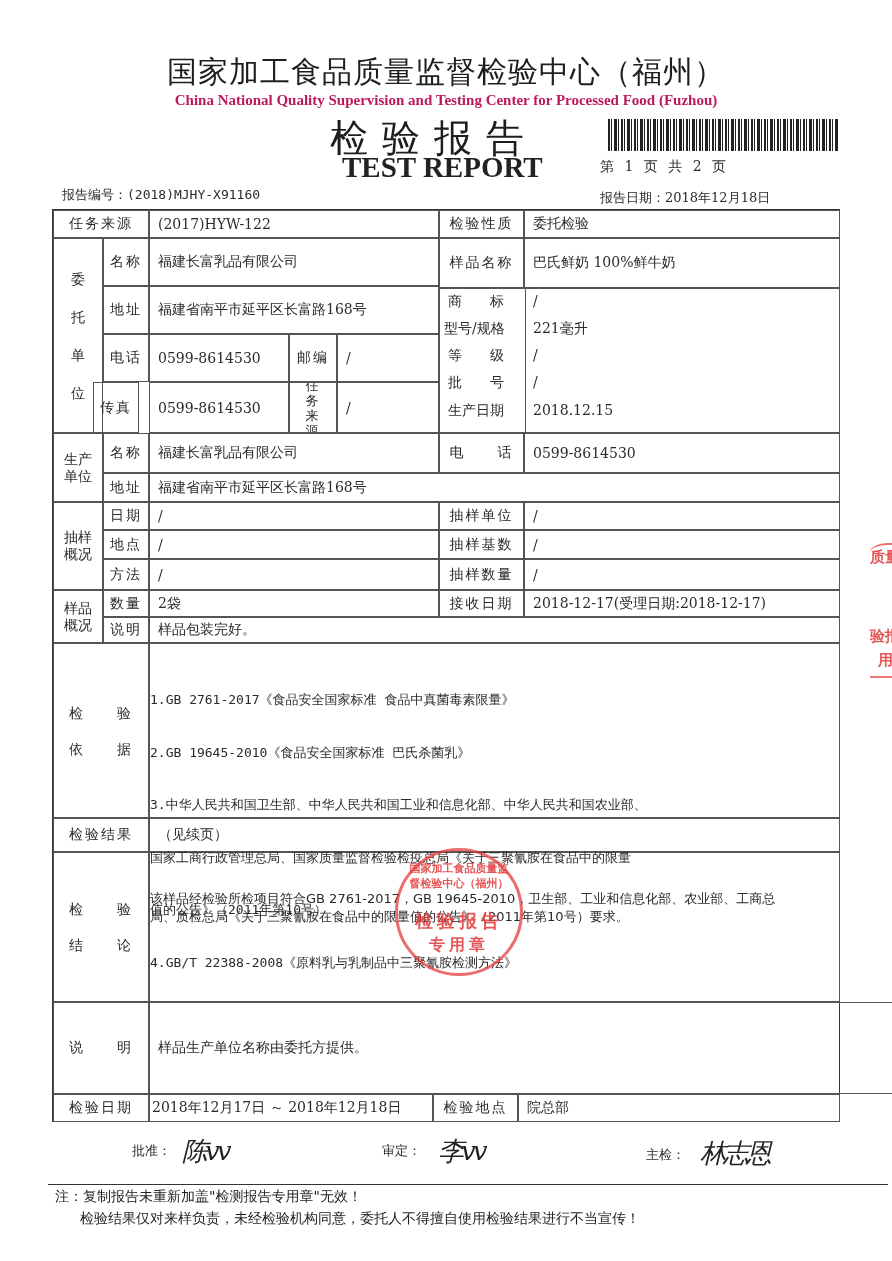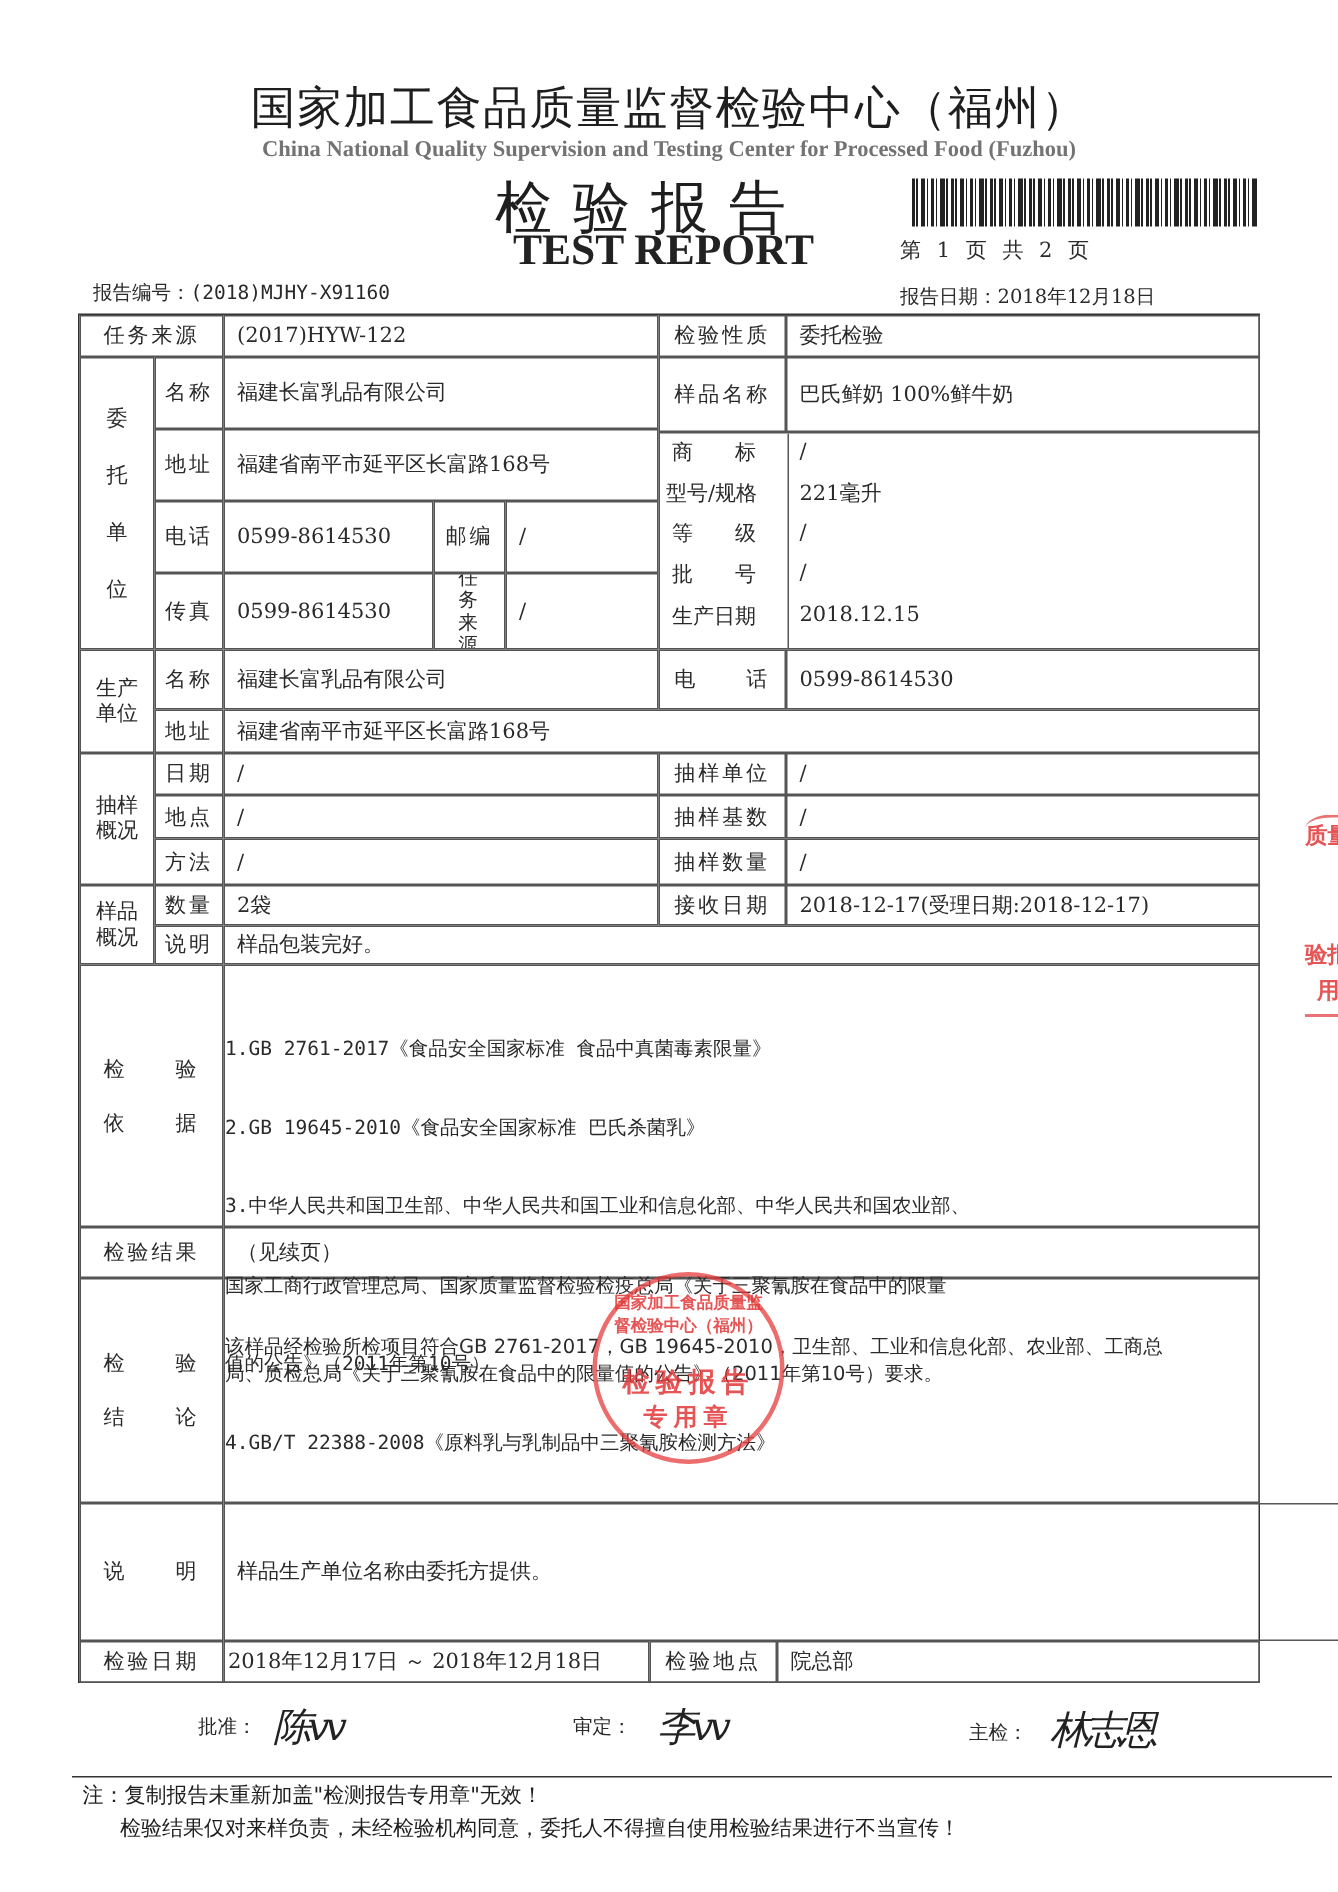--- a/index.html
+++ b/index.html
@@ -1,20 +1,20 @@
 <!DOCTYPE html>
 <html><head>
 <meta charset="utf-8">
 <style>
   html, body { margin:0; padding:0; background:#ffffff; }
   body { width:892px; height:1261px; position:relative; overflow:hidden;
          font-family:"DejaVu Serif","Liberation Serif",serif; color:#2a2a2a; }
   .abs { position:absolute; }
   .title-cn { left:0; width:892px; top:52px; text-align:center; font-size:30px; letter-spacing:1px; color:#1e1e1e; }
-  .title-en { left:0; width:892px; top:92px; text-align:center; font-family:"Liberation Serif",serif; font-weight:bold; font-size:15px; color:#737373; }
+  .title-en { left:0; width:892px; top:92px; text-align:center; font-family:"Liberation Serif",serif; font-weight:bold; font-size:15px; color:#be185d; }
   .report-cn { left:330px; top:113px; font-size:38px; letter-spacing:14px; color:#1e1e1e; }
   .report-en { left:342px; top:151px; font-family:"Liberation Serif",serif; font-weight:bold; font-size:29px; color:#222; }
   .barcode { left:608px; top:119px; width:230px; height:32px;
     background: repeating-linear-gradient(90deg,#222 0 2px,#fff 2px 3px,#222 3px 4px,#fff 4px 6px,#222 6px 9px,#fff 9px 10px,#222 10px 11px,#fff 11px 13px); }
   .pageinfo { left:600px; top:158px; font-size:14px; letter-spacing:3px; }
   .reportno { left:62px; top:186px; font-size:13px; font-family:"DejaVu Sans Mono","Liberation Mono",monospace; }
   .reportdate { left:600px; top:189px; font-size:13px; }
   .grid { position:absolute; border:1.6px solid #333; box-sizing:border-box; }
   .cell { position:absolute; box-sizing:border-box; border:1px solid #555; display:flex; align-items:center; font-size:14px; padding-left:8px; overflow:hidden; white-space:nowrap; }
   .lbl { justify-content:center; padding-left:0; letter-spacing:2px; }
@@ -58,21 +58,21 @@
     <span>位</span>
   </div>
   <div class="cell lbl" style="left:50px;top:28px;width:46px;height:48px;">名称</div>
   <div class="cell" style="left:96px;top:28px;width:290px;height:48px;">福建长富乳品有限公司</div>
   <div class="cell lbl" style="left:50px;top:76px;width:46px;height:48px;">地址</div>
   <div class="cell" style="left:96px;top:76px;width:290px;height:48px;">福建省南平市延平区长富路168号</div>
   <div class="cell lbl" style="left:50px;top:124px;width:46px;height:48px;">电话</div>
   <div class="cell" style="left:96px;top:124px;width:140px;height:48px;">0599-8614530</div>
   <div class="cell lbl" style="left:236px;top:124px;width:48px;height:48px;">邮编</div>
   <div class="cell" style="left:284px;top:124px;width:102px;height:48px;">/</div>
-  <div class="cell lbl" style="left:50px;top:172px;width:46px;height:51px;">传真</div>
+  <div class="cell lbl" style="left:40px;top:172px;width:46px;height:51px;">传真</div>
   <div class="cell" style="left:96px;top:172px;width:140px;height:51px;">0599-8614530</div>
   <div class="cell lbl" style="left:236px;top:172px;width:48px;height:51px;white-space:normal;text-align:center;font-size:13px;line-height:15px;padding:0 10px;">任务来源</div>
   <div class="cell" style="left:284px;top:172px;width:102px;height:51px;">/</div>
 
   <div class="cell lbl" style="left:386px;top:28px;width:85px;height:50px;">样品名称</div>
   <div class="cell" style="left:471px;top:28px;width:316px;height:50px;">巴氏鲜奶 100%鲜牛奶</div>
   <div class="cell noborder" style="left:386px;top:78px;width:401px;height:145px;border:1px solid #555;padding:0;display:block;">
     <div style="position:absolute;left:0;top:0;width:85px;height:145px;border-right:1px solid #555;"></div>
     <div class="abs" style="left:8px;top:4px;font-size:14px;">商　　标</div>
     <div class="abs" style="left:93px;top:4px;font-size:14px;">/</div>

